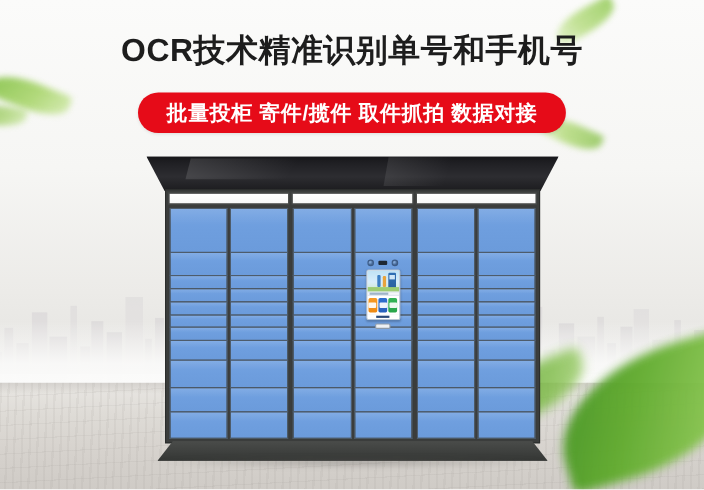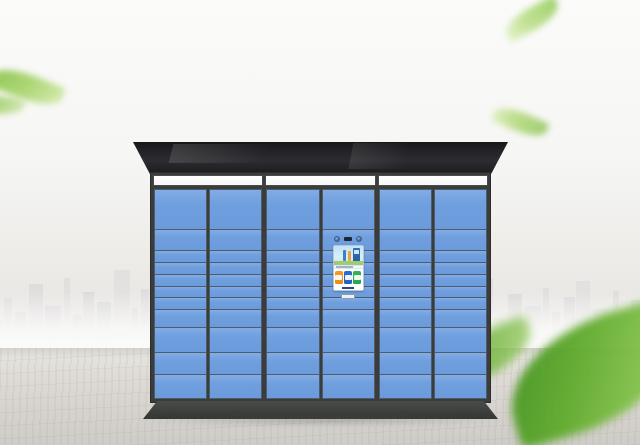--- a/index.html
+++ b/index.html
@@ -340,21 +340,25 @@
   <div class="bg-haze"></div>
   <div class="bg-ground"></div>
 
   <div class="leaf leaf-tl"></div>
   <div class="leaf leaf-tl2"></div>
   <div class="leaf leaf-tr"></div>
   <div class="leaf leaf-tr2"></div>
   <div class="leaf leaf-br2"></div>
   <div class="leaf leaf-br"></div>
 
-
+  <div class="headline">OCR技术精准识别单号和手机号</div>
+
+  <div class="pill">
+    <span>批量投柜 寄件/揽件 取件抓拍 数据对接</span>
+  </div>
 
   <div class="cabinet">
 
     <div class="canopy">
       <div class="gloss"></div>
       <div class="gloss2"></div>
     </div>
 
     <div class="body" id="cabinet-body">
         <div class="bay">

